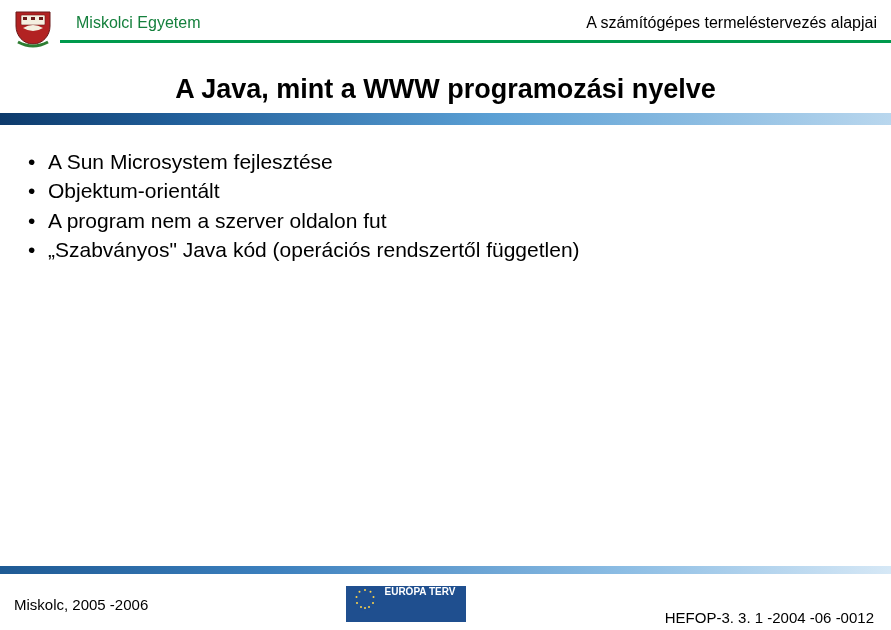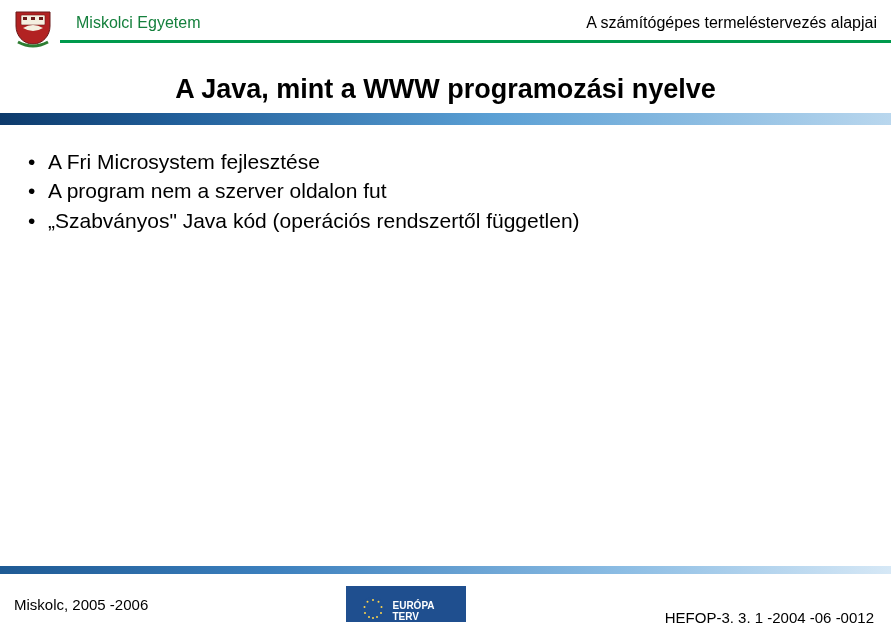--- a/index.html
+++ b/index.html
@@ -105,22 +105,22 @@
     .footer-right {
       font-size: 15px;
       color: #000;
       margin-top: 26px;
     }
     .eu-logo {
       width: 120px;
       height: 36px;
       background: #1f4f8f;
       display: flex;
-      align-items: flex-end;
-      padding: 0 14px;
+      align-items: flex-start;
+      padding: 0 6px;
       gap: 6px;
     }
     .eu-stars {
       width: 26px;
       height: 26px;
       position: relative;
     }
     .eu-stars svg { display: block; }
     .eu-text {
       color: #fff;
@@ -152,21 +152,22 @@
   <div class="course-name">A számítógépes termeléstervezés alapjai</div>
   <div class="green-line"></div>
 </div>
 
 <h1 class="title">A Java, mint a WWW programozási nyelve</h1>
 
 <div class="blue-bar"></div>
 
 <div class="content">
   <ul class="bullets">
-    <li>A Fri Microsystem fejlesztése</li>
+    <li>A Sun Microsystem fejlesztése</li>
+    <li>Objektum-orientált</li>
     <li>A program nem a szerver oldalon fut</li>
     <li>„Szabványos" Java kód (operációs rendszertől független)</li>
   </ul>
 </div>
 
 <div class="footer-bar"></div>
 
 <div class="footer">
   <div class="footer-left">Miskolc, 2005 -2006</div>
   <div class="footer-center">

